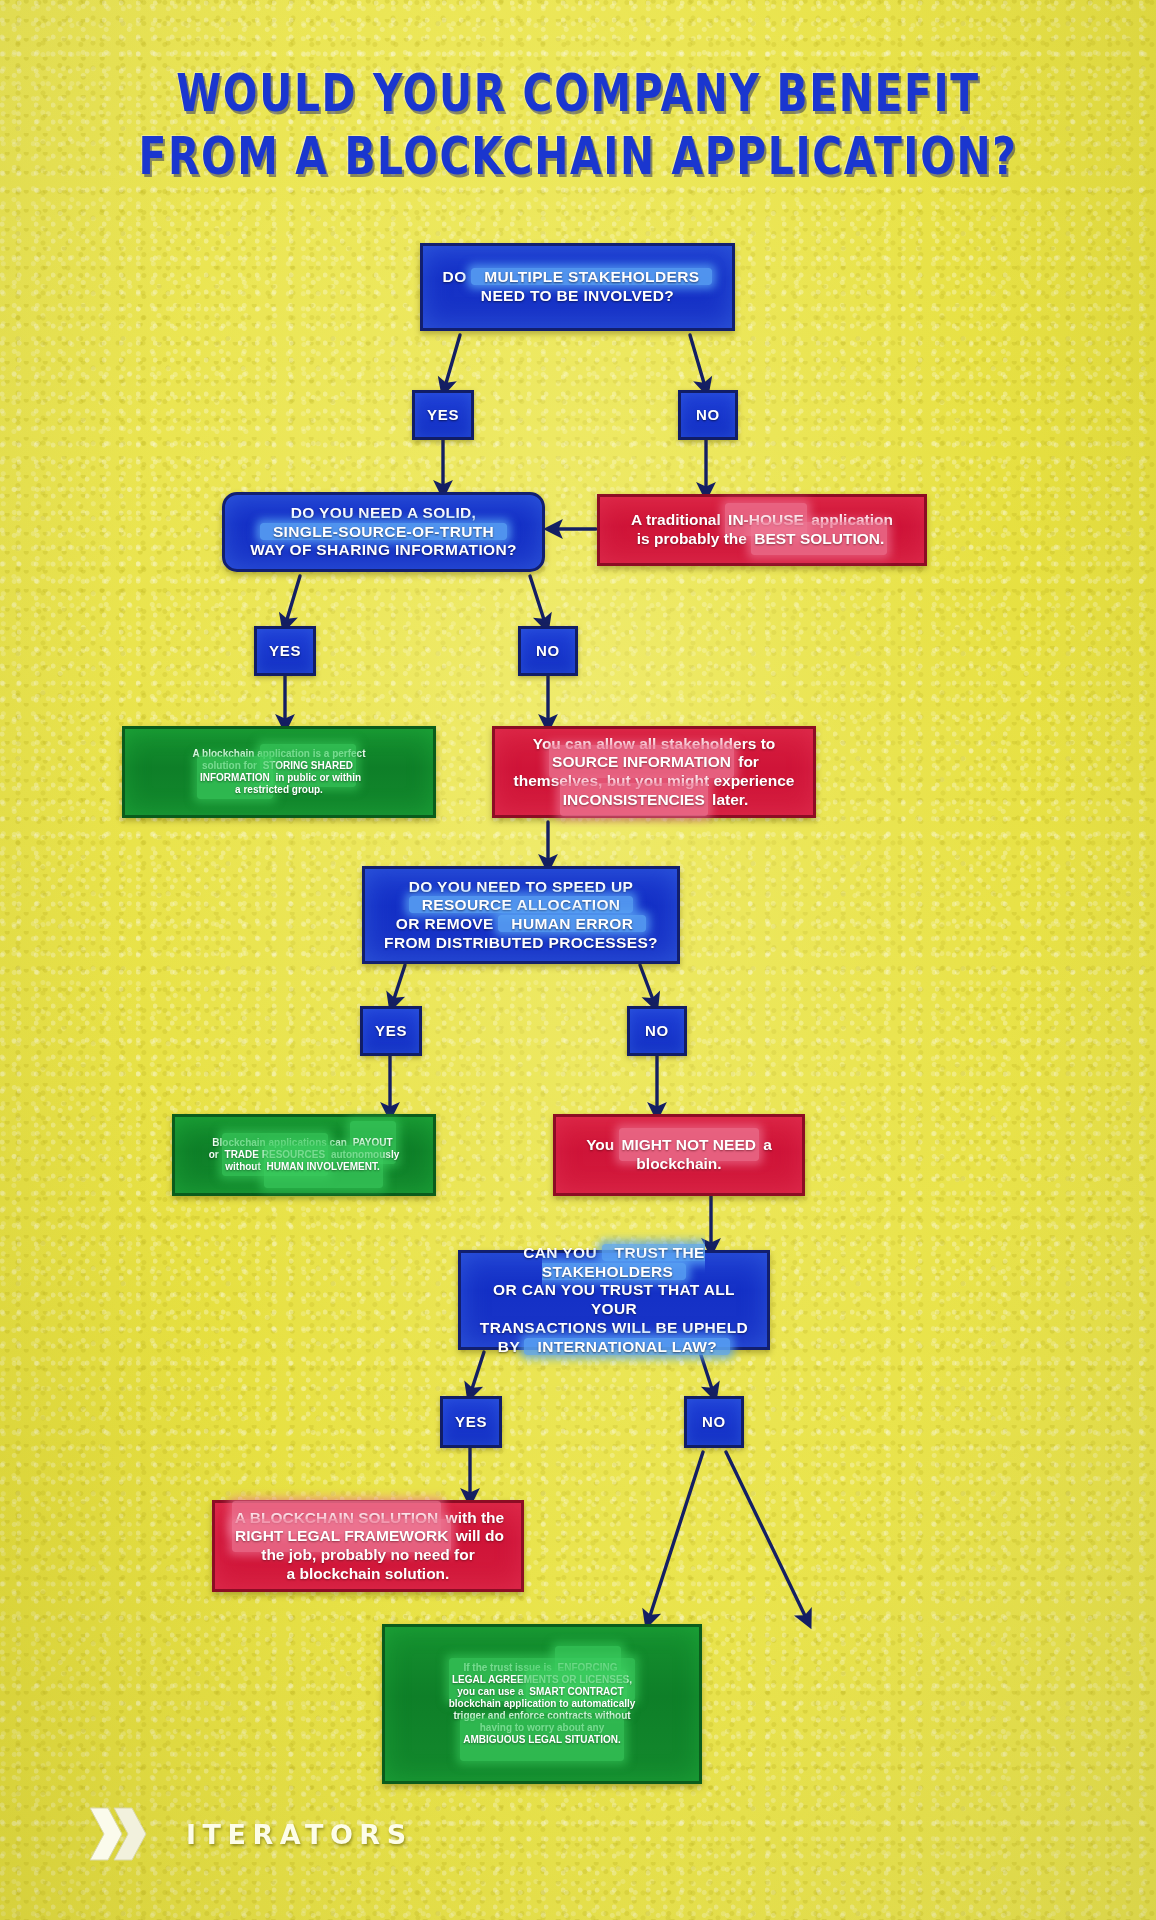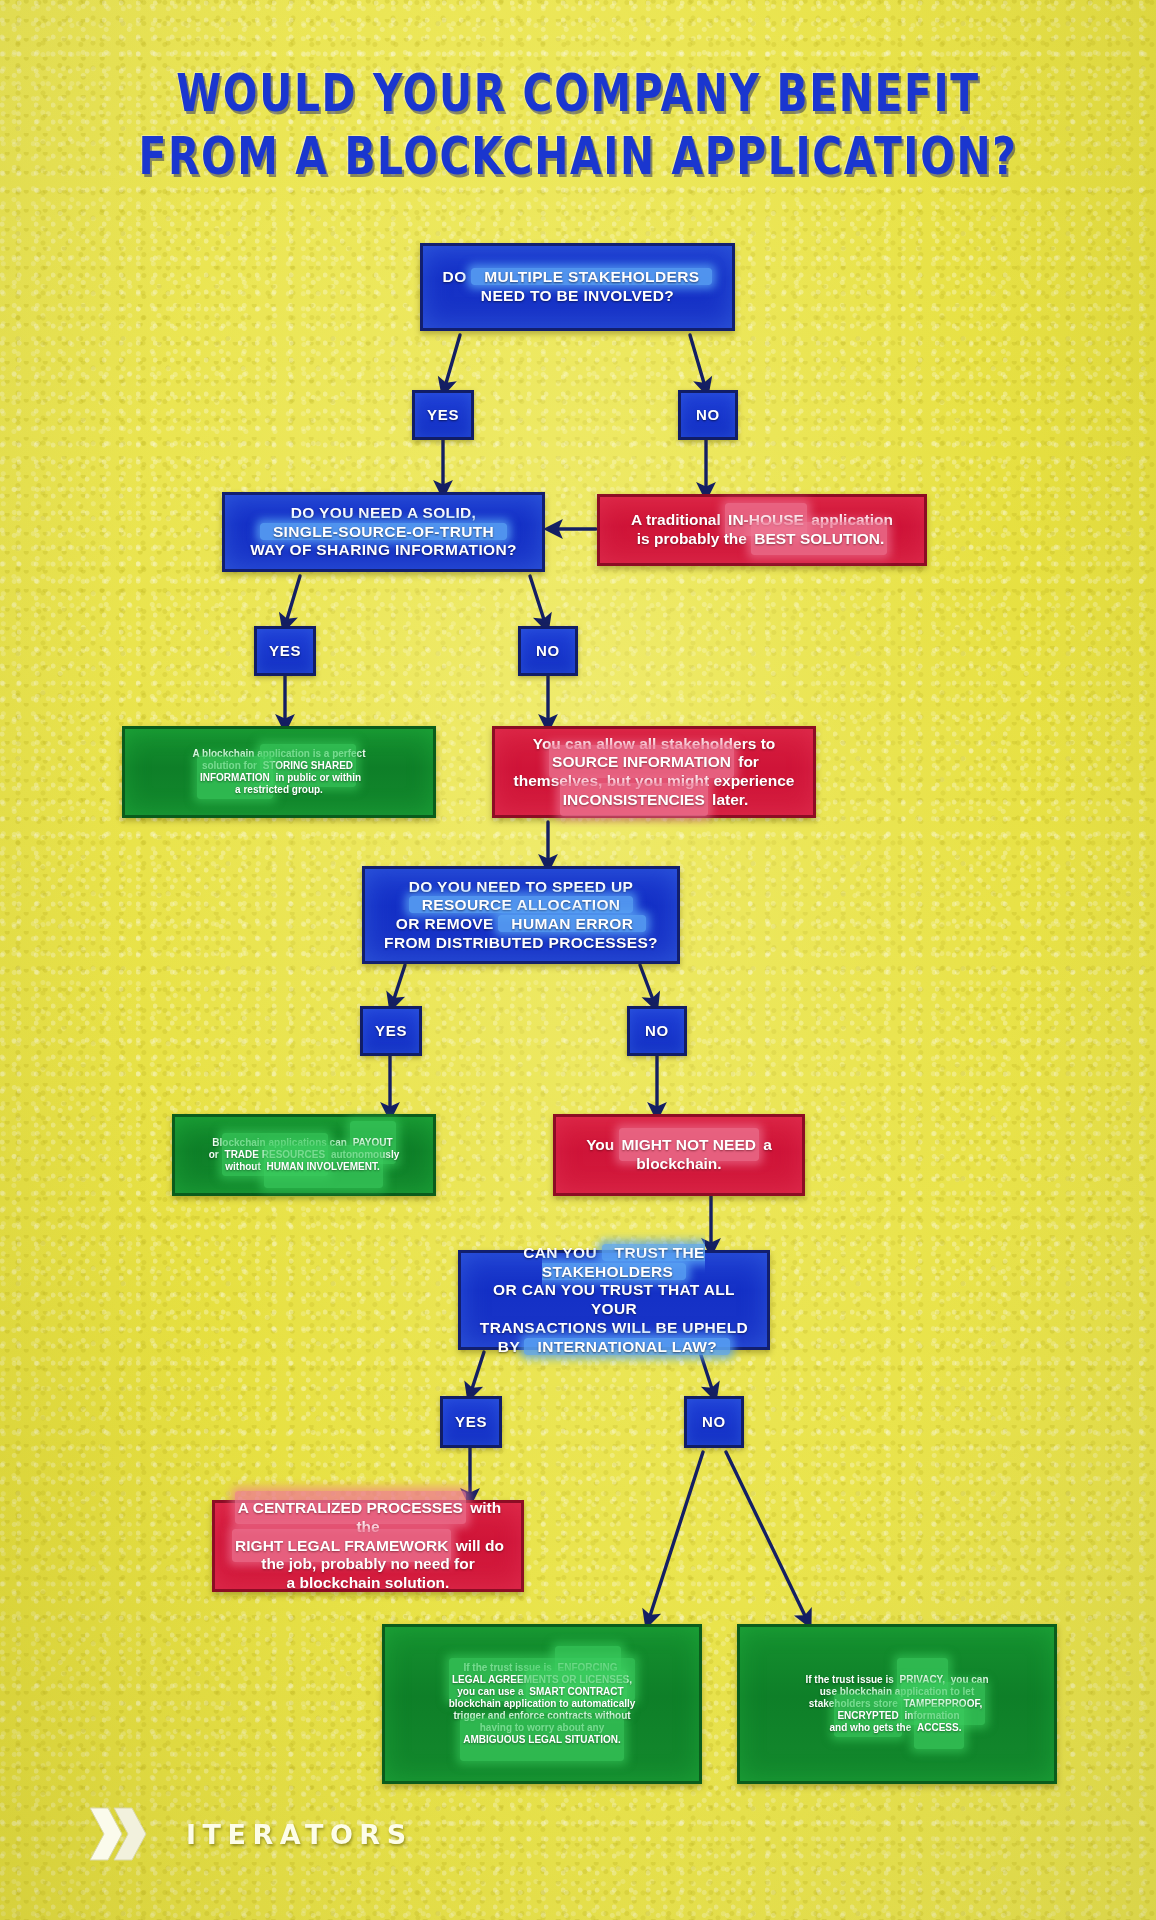--- a/index.html
+++ b/index.html
@@ -242,21 +242,21 @@
   <div class="node yn-node" style="left:678px; top:390px; width:60px; height:50px;">
     <span class="txt">NO</span>
   </div>
 
   <div class="node red-node" style="left:597px; top:494px; width:330px; height:72px;">
     <span class="txt">
       A traditional <span class="hl">IN-HOUSE</span> application<br>is probably the <span class="hl">BEST SOLUTION.</span>
     </span>
   </div>
 
-  <div class="node q-node" style="left:222px; top:492px; width:323px; height:80px;">
+  <div class="node q-node" style="left:222px; top:492px; width:323px; height:80px;border-radius:15px;">
     <span class="txt">
       DO YOU NEED A SOLID,<br><span class="hl">SINGLE-SOURCE-OF-TRUTH</span><br>WAY OF SHARING INFORMATION?
     </span>
   </div>
 
   <div class="node yn-node" style="left:254px; top:626px; width:62px; height:50px;">
     <span class="txt">YES</span>
   </div>
 
   <div class="node yn-node" style="left:518px; top:626px; width:60px; height:50px;">
@@ -310,35 +310,30 @@
   <div class="node yn-node" style="left:440px; top:1396px; width:62px; height:52px;">
     <span class="txt">YES</span>
   </div>
 
   <div class="node yn-node" style="left:684px; top:1396px; width:60px; height:52px;">
     <span class="txt">NO</span>
   </div>
 
   <div class="node red-node" style="left:212px; top:1500px; width:312px; height:92px;">
     <span class="txt">
-      <span class="hl">A CENTRALIZED PROCESSES</span> with the<br><span class="hl">RIGHT LEGAL FRAMEWORK</span> will do<br>the job, probably no need for<br>a blockchain solution.
+      <span class="hl">A BLOCKCHAIN SOLUTION</span> with the<br><span class="hl">RIGHT LEGAL FRAMEWORK</span> will do<br>the job, probably no need for<br>a blockchain solution.
     </span>
   </div>
 
   <div class="node green-node" style="left:382px; top:1624px; width:320px; height:160px;">
     <span class="txt">
       If the trust issue is <span class="hl">ENFORCING</span><br><span class="hl">LEGAL AGREEMENTS OR LICENSES,</span><br>you can use a <span class="hl">SMART CONTRACT</span><br>blockchain application to automatically<br>trigger and enforce contracts without<br>having to worry about any<br><span class="hl">AMBIGUOUS LEGAL SITUATION.</span>
     </span>
   </div>
 
-  <div class="node green-node" style="left:737px; top:1624px; width:320px; height:160px;">
-    <span class="txt">
-      If the trust issue is <span class="hl">PRIVACY,</span> you can<br>use blockchain application to let<br>stakeholders store <span class="hl">TAMPERPROOF,</span><br><span class="hl">ENCRYPTED</span> information<br>and who gets the <span class="hl">ACCESS.</span>
-    </span>
-  </div>
 
   <div id="logo">
     <svg id="logo-mark" viewBox="0 0 62 56" xmlns="http://www.w3.org/2000/svg">
       <path d="M2,2 L20,2 L34,28 L20,54 L2,54 L16,28 Z" fill="#fbfbec" stroke="#d9d7a8" stroke-width="1"></path>
       <path d="M26,2 L44,2 L58,28 L44,54 L26,54 L40,28 Z" fill="#f2f1dd" stroke="#d9d7a8" stroke-width="1"></path>
     </svg>
     <div id="logo-text">ITERATORS</div>
   </div>
 
 </div>

